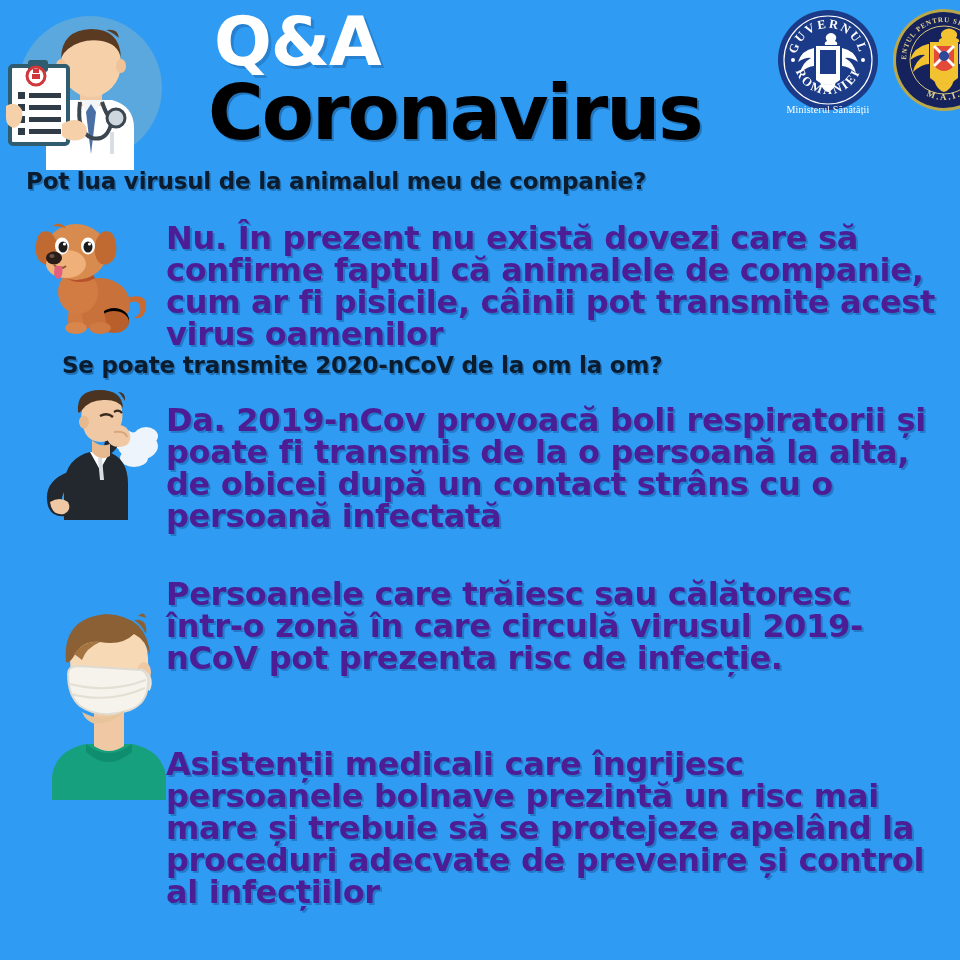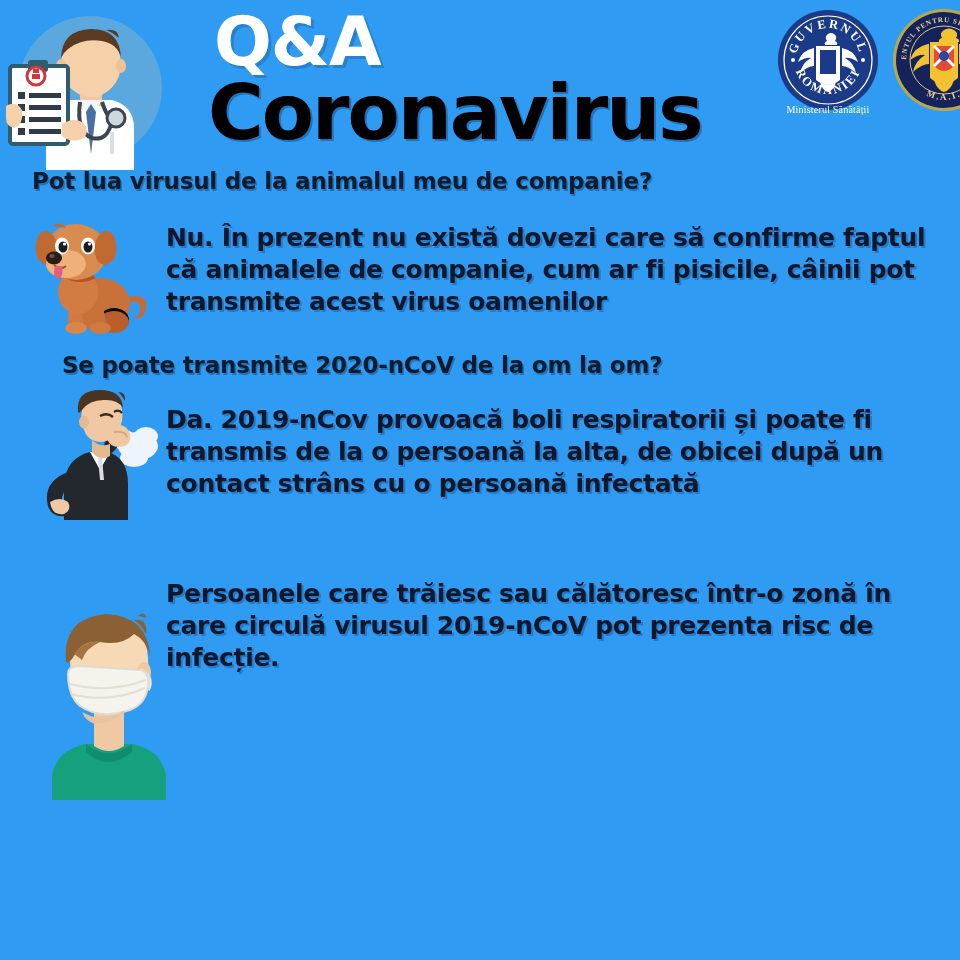--- a/index.html
+++ b/index.html
@@ -50,28 +50,28 @@
     font-size:23px;
     color:#0b1c2e;
     letter-spacing:-0.2px;
     text-shadow:1.5px 1.5px 0 rgba(10,35,70,0.35);
     white-space:nowrap;
   }
   .answer{
     position:absolute;
     font-family:"DejaVu Sans", sans-serif;
     font-weight:bold;
-    font-size:25px;
+    font-size:32px;
     line-height:32px;
-    color:#0f172a;
+    color:#4c1d95;
     letter-spacing:-0.3px;
     text-shadow:2px 2px 0 rgba(25,95,165,0.55);
   }
 
-  .q1{left:32px;top:168px;text-align:center;}
+  .q1{left:26px;top:168px;text-align:center;}
   .a1{left:166px;top:222px;width:784px;}
   .q2{left:62px;top:352px;}
   .a2{left:166px;top:404px;width:768px;}
   .q3{left:70px;top:530px;}
   .a3{left:166px;top:578px;width:764px;}
   .a4{left:166px;top:748px;width:772px;}
 
   
   .art{position:absolute;}
   .art-dog{left:22px;top:212px;width:136px;height:128px;}
@@ -318,14 +318,15 @@
       <path d="M30 74 Q30 66 40 66 L104 70 Q112 74 110 86 Q108 104 92 110 Q62 120 42 106 Q30 96 30 74 Z" fill="#f6f3ec"></path>
       <path d="M30 74 Q30 66 40 66 L104 70 Q112 74 110 86 Q108 104 92 110 Q62 120 42 106 Q30 96 30 74 Z" fill="none" stroke="#e0dbd0" stroke-width="2"></path>
       <path d="M32 84 q38 10 76 -4" stroke="#e4dfd3" stroke-width="2" fill="none"></path>
       <path d="M33 94 q38 10 74 -6" stroke="#e4dfd3" stroke-width="2" fill="none"></path>
 
       <path d="M44 112 q20 12 44 -2 q-14 14 -30 14 q-10 -2 -14 -12 z" fill="#e8c49c"></path>
     </svg>
   </div>
 
   <div class="answer a3">Persoanele care trăiesc sau călătoresc într-o zonă în care circulă virusul 2019-nCoV pot prezenta risc de infecție.</div>
+  <div class="answer a4">Asistenții medicali care îngrijesc persoanele bolnave prezintă un risc mai mare și trebuie să se protejeze apelând la proceduri adecvate de prevenire și control al infecțiilor</div>
 
 </div>
 
 </body></html>

